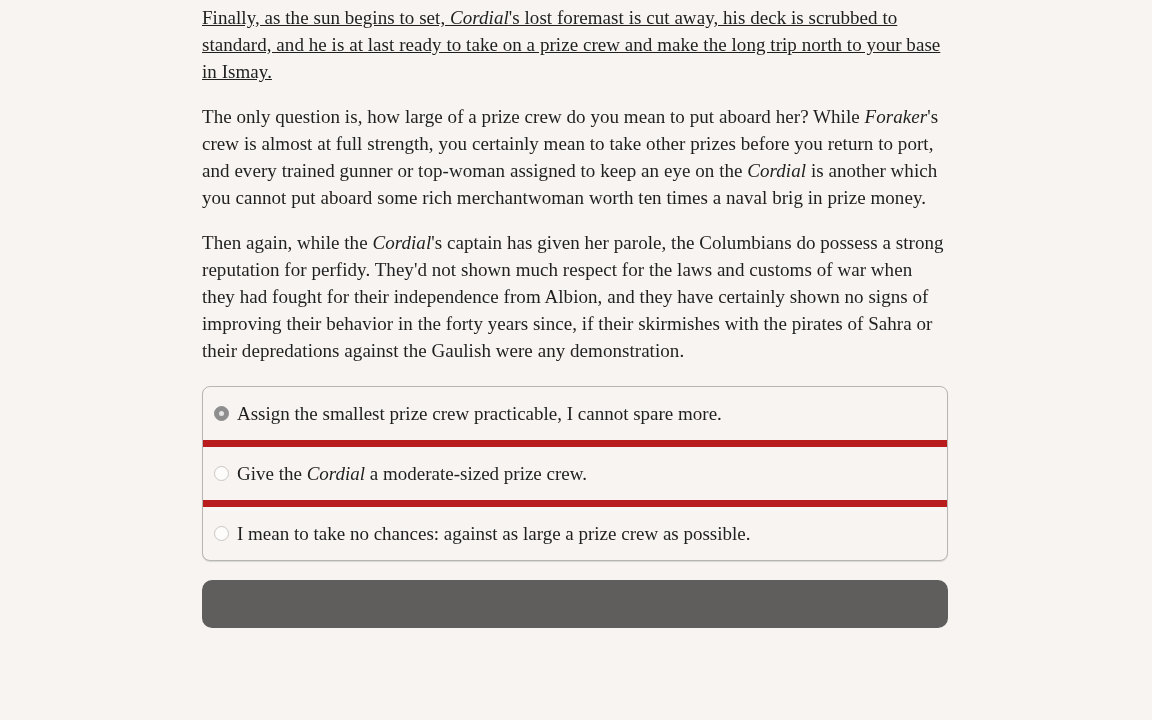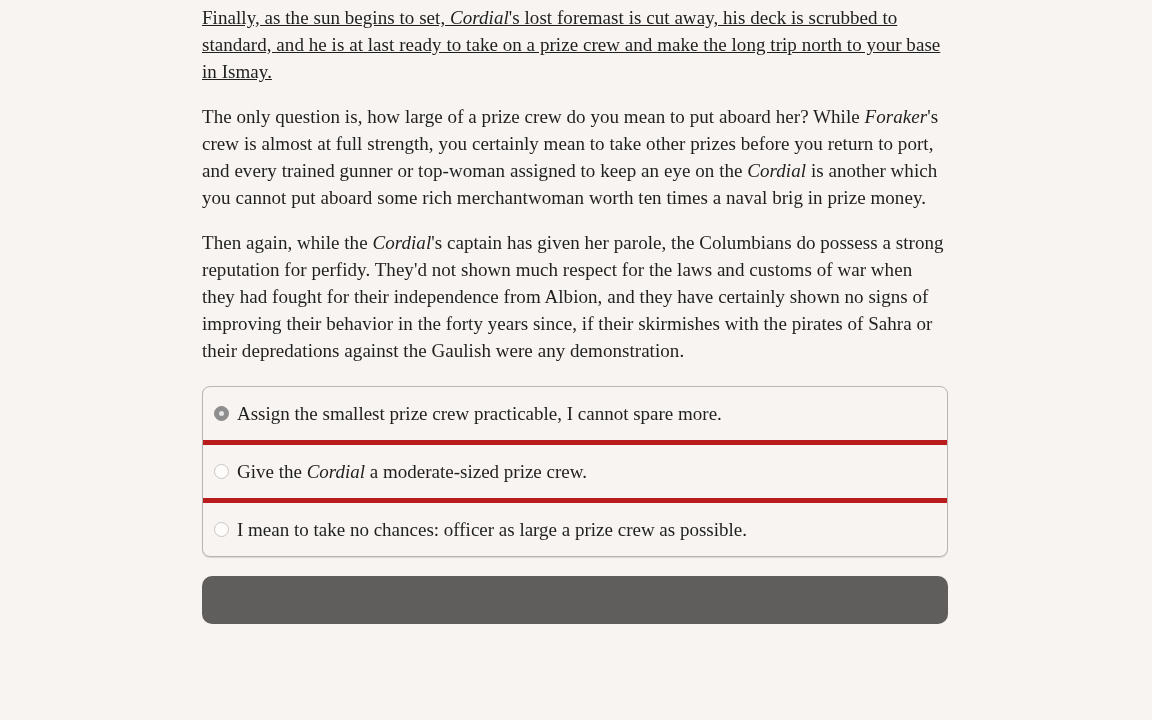--- a/index.html
+++ b/index.html
@@ -34,21 +34,21 @@
     border-radius: 8px;
     background: #f7f4f1;
     overflow: hidden;
     box-shadow: 0 1px 1px rgba(0,0,0,0.12);
   }
   .choice {
     display: flex;
     align-items: center;
     height: 53px;
     padding-left: 11px;
-    border-top: 5px solid #b91c1c;
+    border-top: 7px solid #b91c1c;
     cursor: pointer;
     font-size: 19px;
   }
   .choice:first-child { border-top: none; }
   .radio {
     width: 15px;
     height: 15px;
     border-radius: 50%;
     border: 1px solid #c9c7c5;
     background: #fdfcfb;
@@ -104,18 +104,18 @@
     <label class="choice">
       <span class="radio checked"></span>
       <span><span>Assign the smallest prize crew practicable, I cannot spare more.</span></span>
     </label>
     <label class="choice">
       <span class="radio"></span>
       <span><span>Give the </span><i>Cordial</i><span> a moderate-sized prize crew.</span></span>
     </label>
     <label class="choice">
       <span class="radio"></span>
-      <span><span>I mean to take no chances: officer as large a prize crew as possible.</span></span>
+      <span><span>I mean to take no chances: against as large a prize crew as possible.</span></span>
     </label>
   </div>
 
   <button class="next-button"></button>
 </div>
 
 </body></html>

